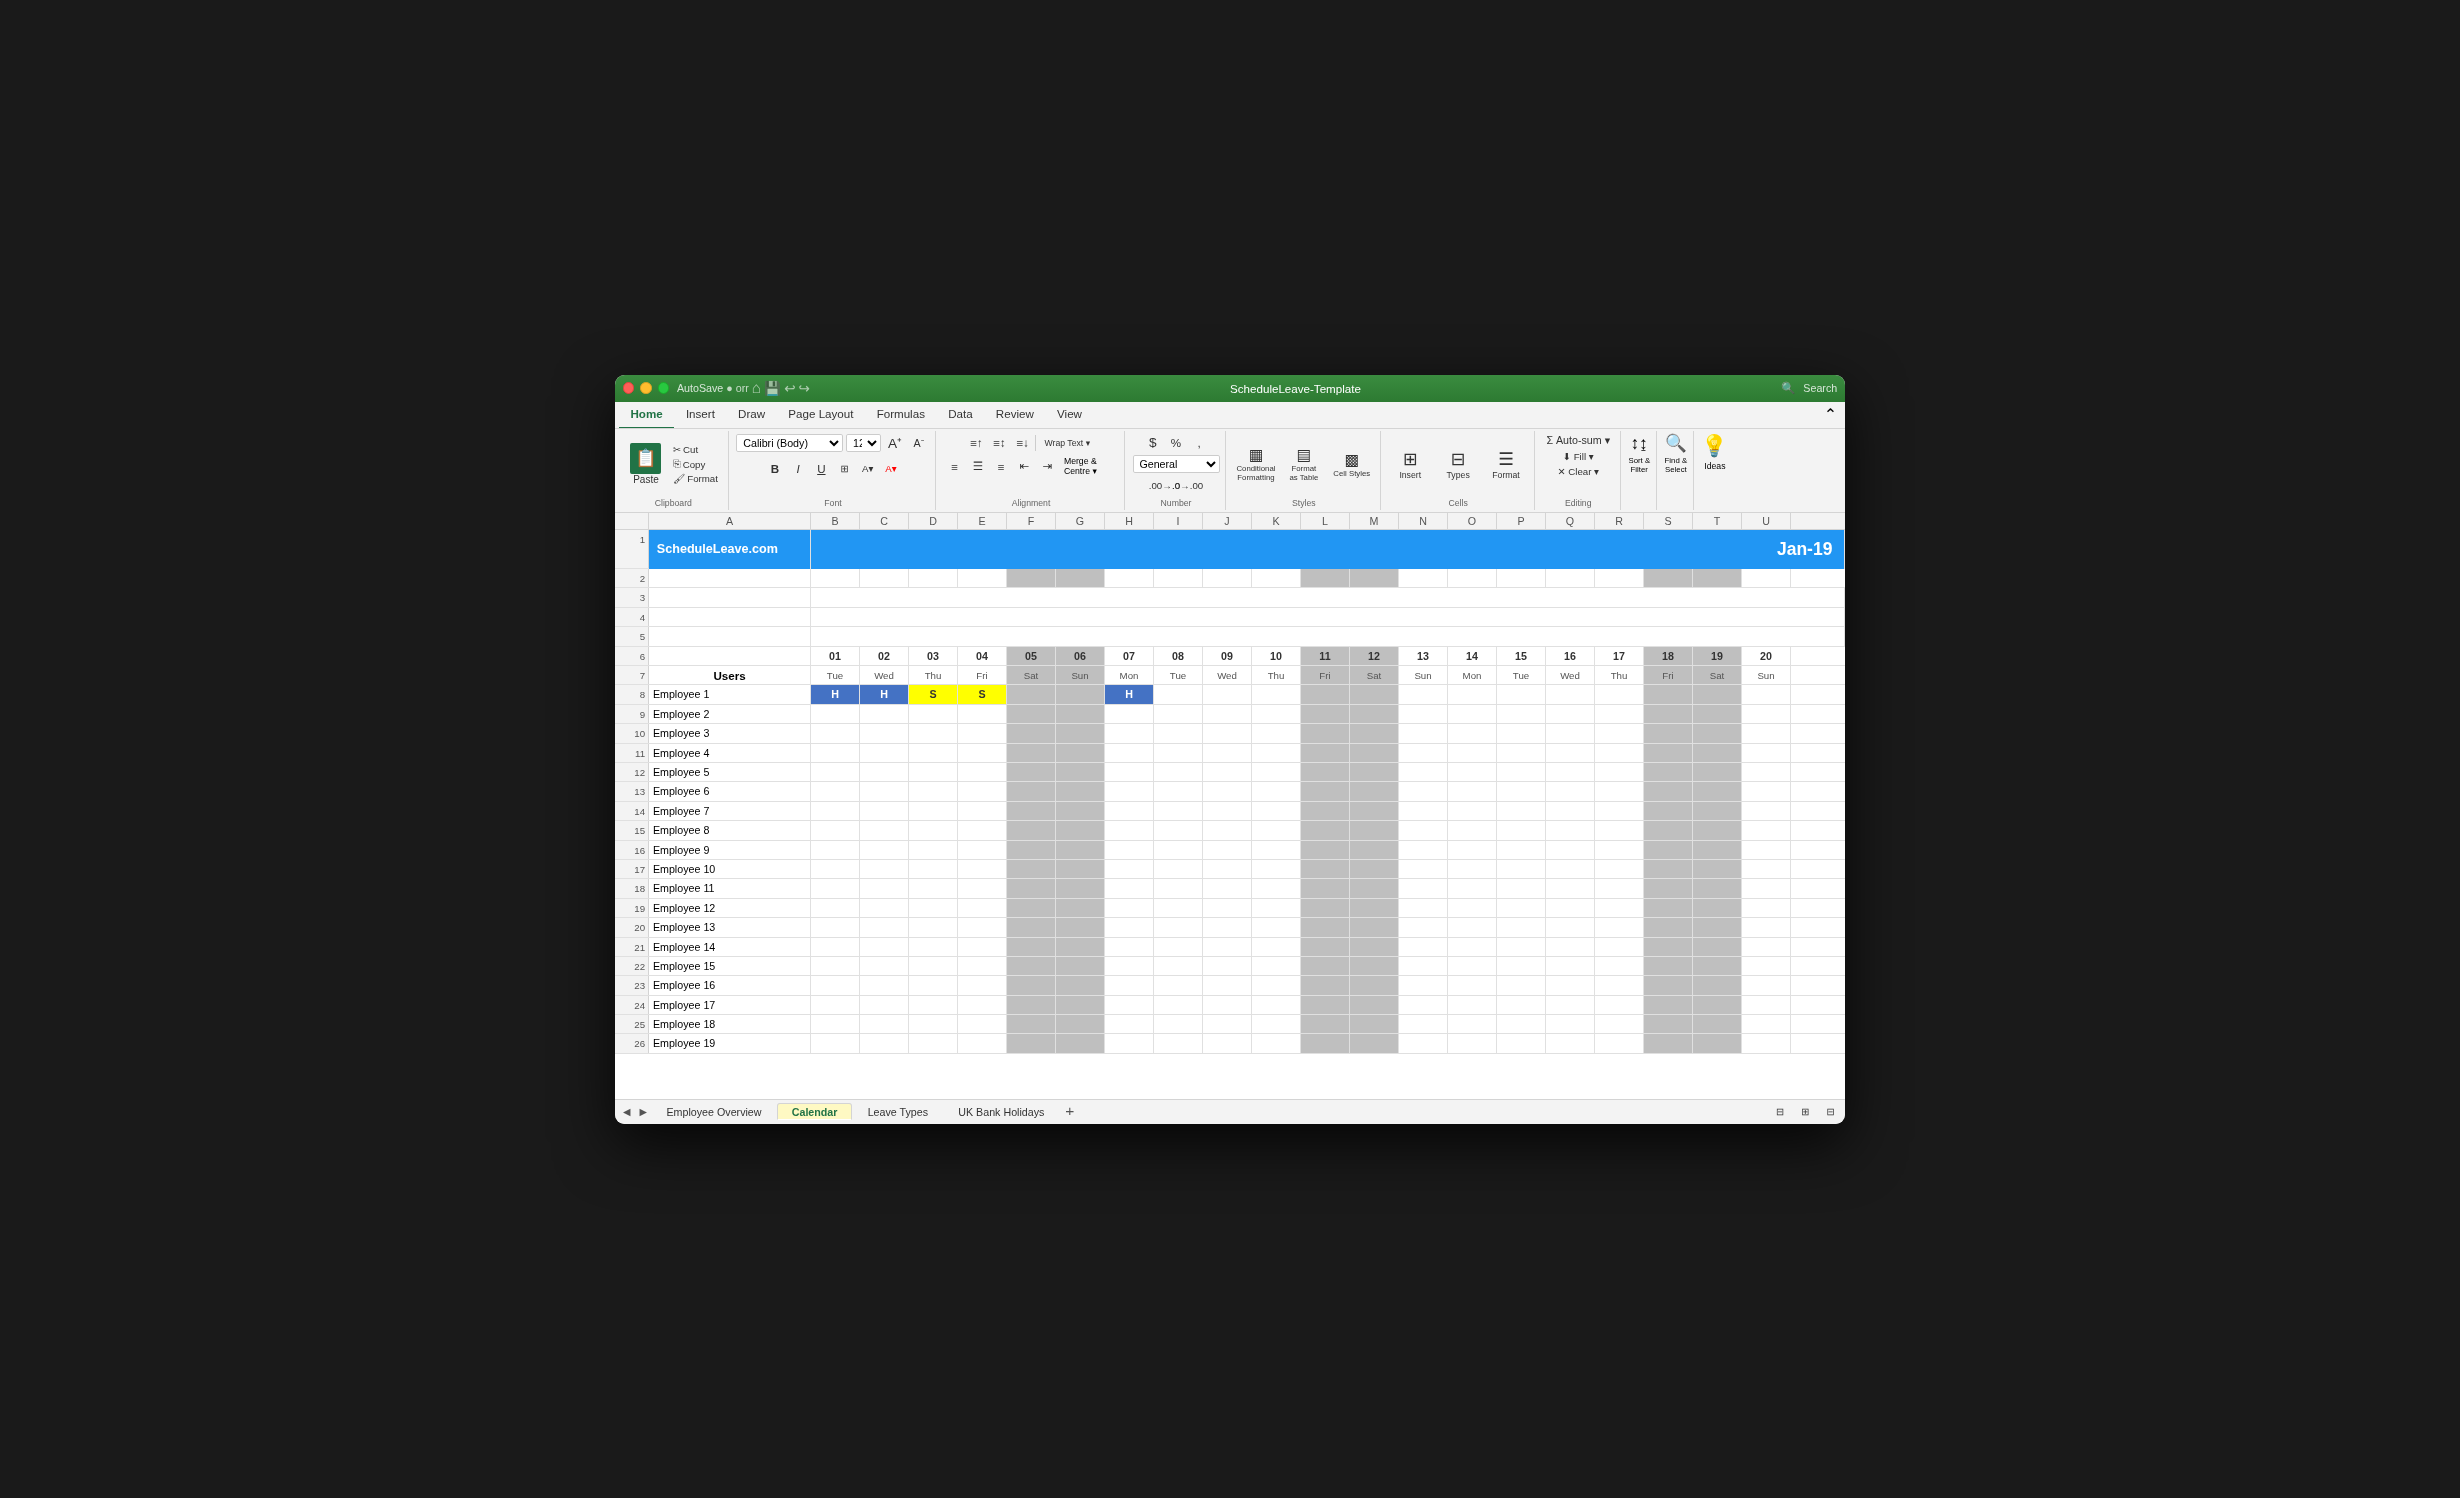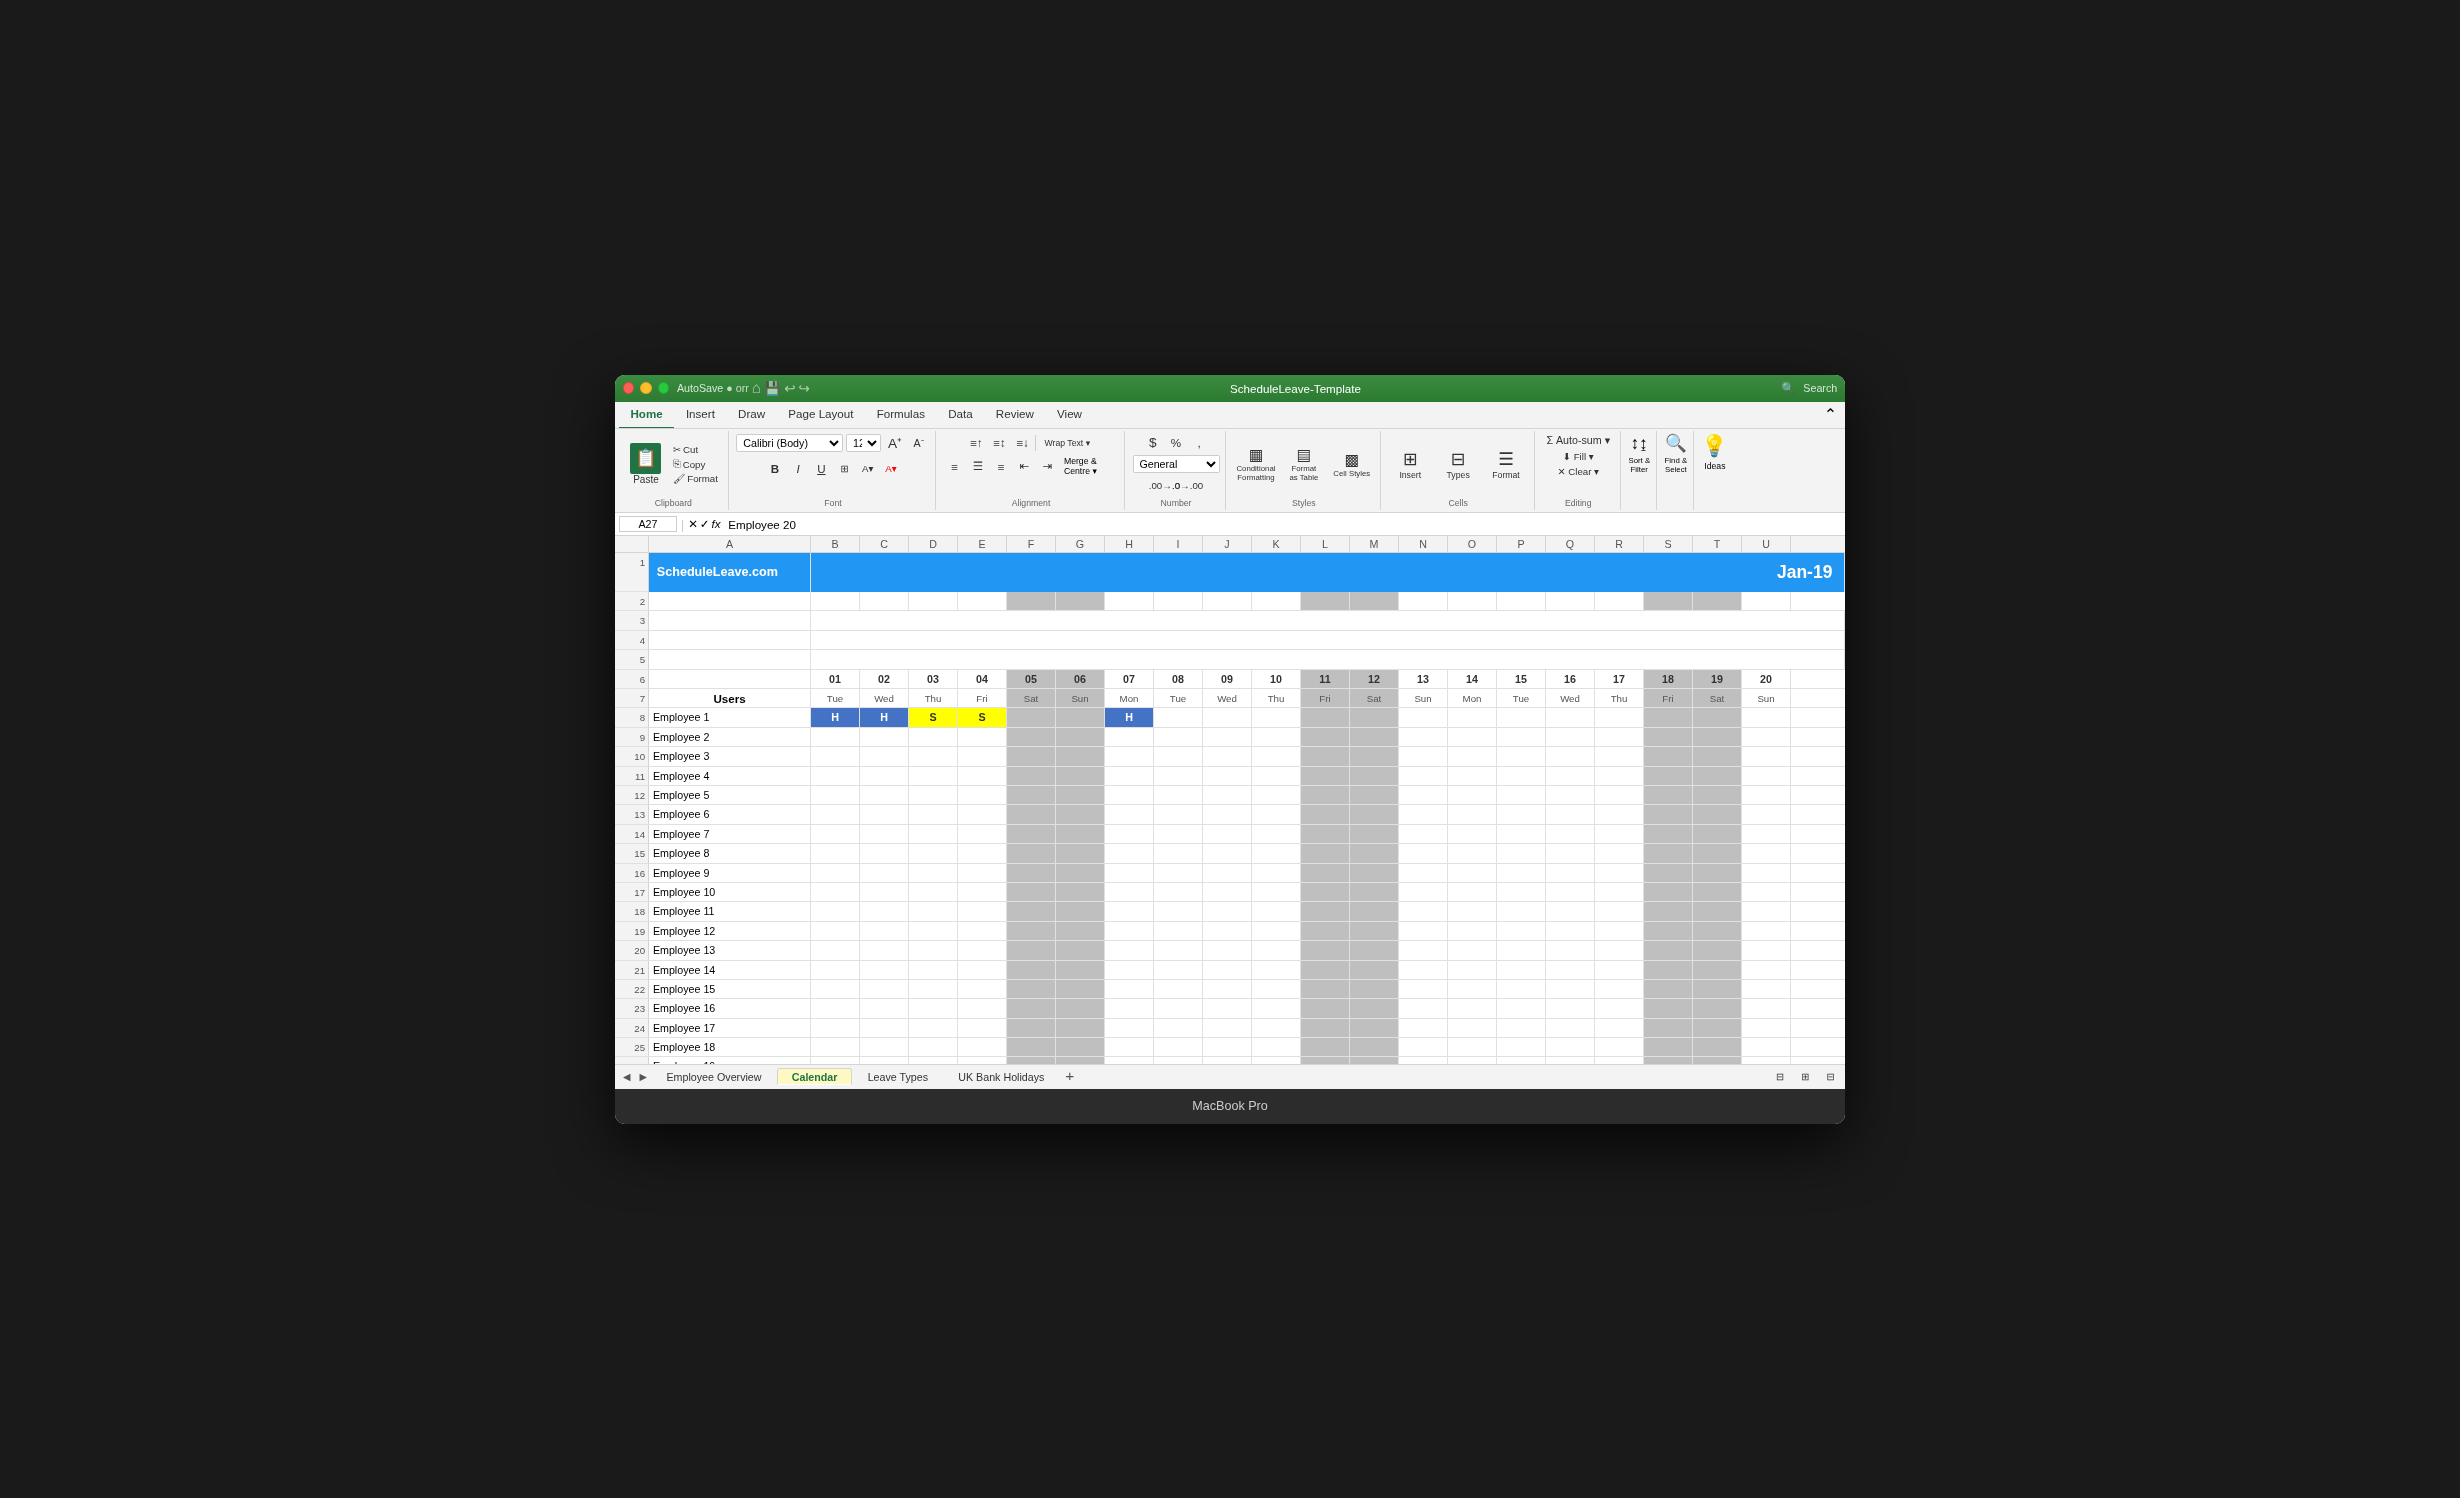--- a/index.html
+++ b/index.html
@@ -596,30 +596,20 @@
 
     <div class="ribbon-group">
       <div class="ribbon-group-content" style="flex-direction:column;align-items:center;">
         <div style="font-size:21.3px;cursor:pointer;color:#FFA500;">💡</div>
         <div style="font-size:8.7px;">Ideas</div>
       </div>
       <span class="ribbon-group-label"></span>
     </div>
   </div>
 
-  <div class="formula-bar">
-    <input class="name-box" value="A27" style="">
-    <span class="formula-divider">|</span>
-    <div class="formula-icons">
-      <span style="font-size:11.6px;cursor:pointer;">✕</span>
-      <span style="font-size:11.6px;cursor:pointer;">✓</span>
-      <span style="font-size:11.6px;cursor:pointer;font-style:italic;">fx</span>
-    </div>
-    <input class="formula-bar-input" value="Employee 20" style="">
-  </div>
 
   <div class="sheet-container">
 
     <div class="col-headers-row">
       <div class="row-num-header"></div>
       <div class="col-header col-A">A</div>
       <div class="col-header col-B">B</div>
       <div class="col-header col-C">C</div>
       <div class="col-header col-D">D</div>
       <div class="col-header col-E">E</div>
@@ -1212,17 +1202,14 @@
     <div class="sheet-tab">UK Bank Holidays</div>
     <div class="sheet-tab-add">+</div>
     <div style="flex:1;"></div>
     <div style="display:flex;gap:3.9px;">
       <div class="icon-btn" style="font-size:9.7px;">⊟</div>
       <div class="icon-btn" style="font-size:9.7px;">⊞</div>
       <div class="icon-btn" style="font-size:9.7px;">⊟</div>
     </div>
   </div>
 
-  <div class="taskbar">
-    <span>MacBook Pro</span>
-  </div>
 </div>
 
 
 </body></html>

